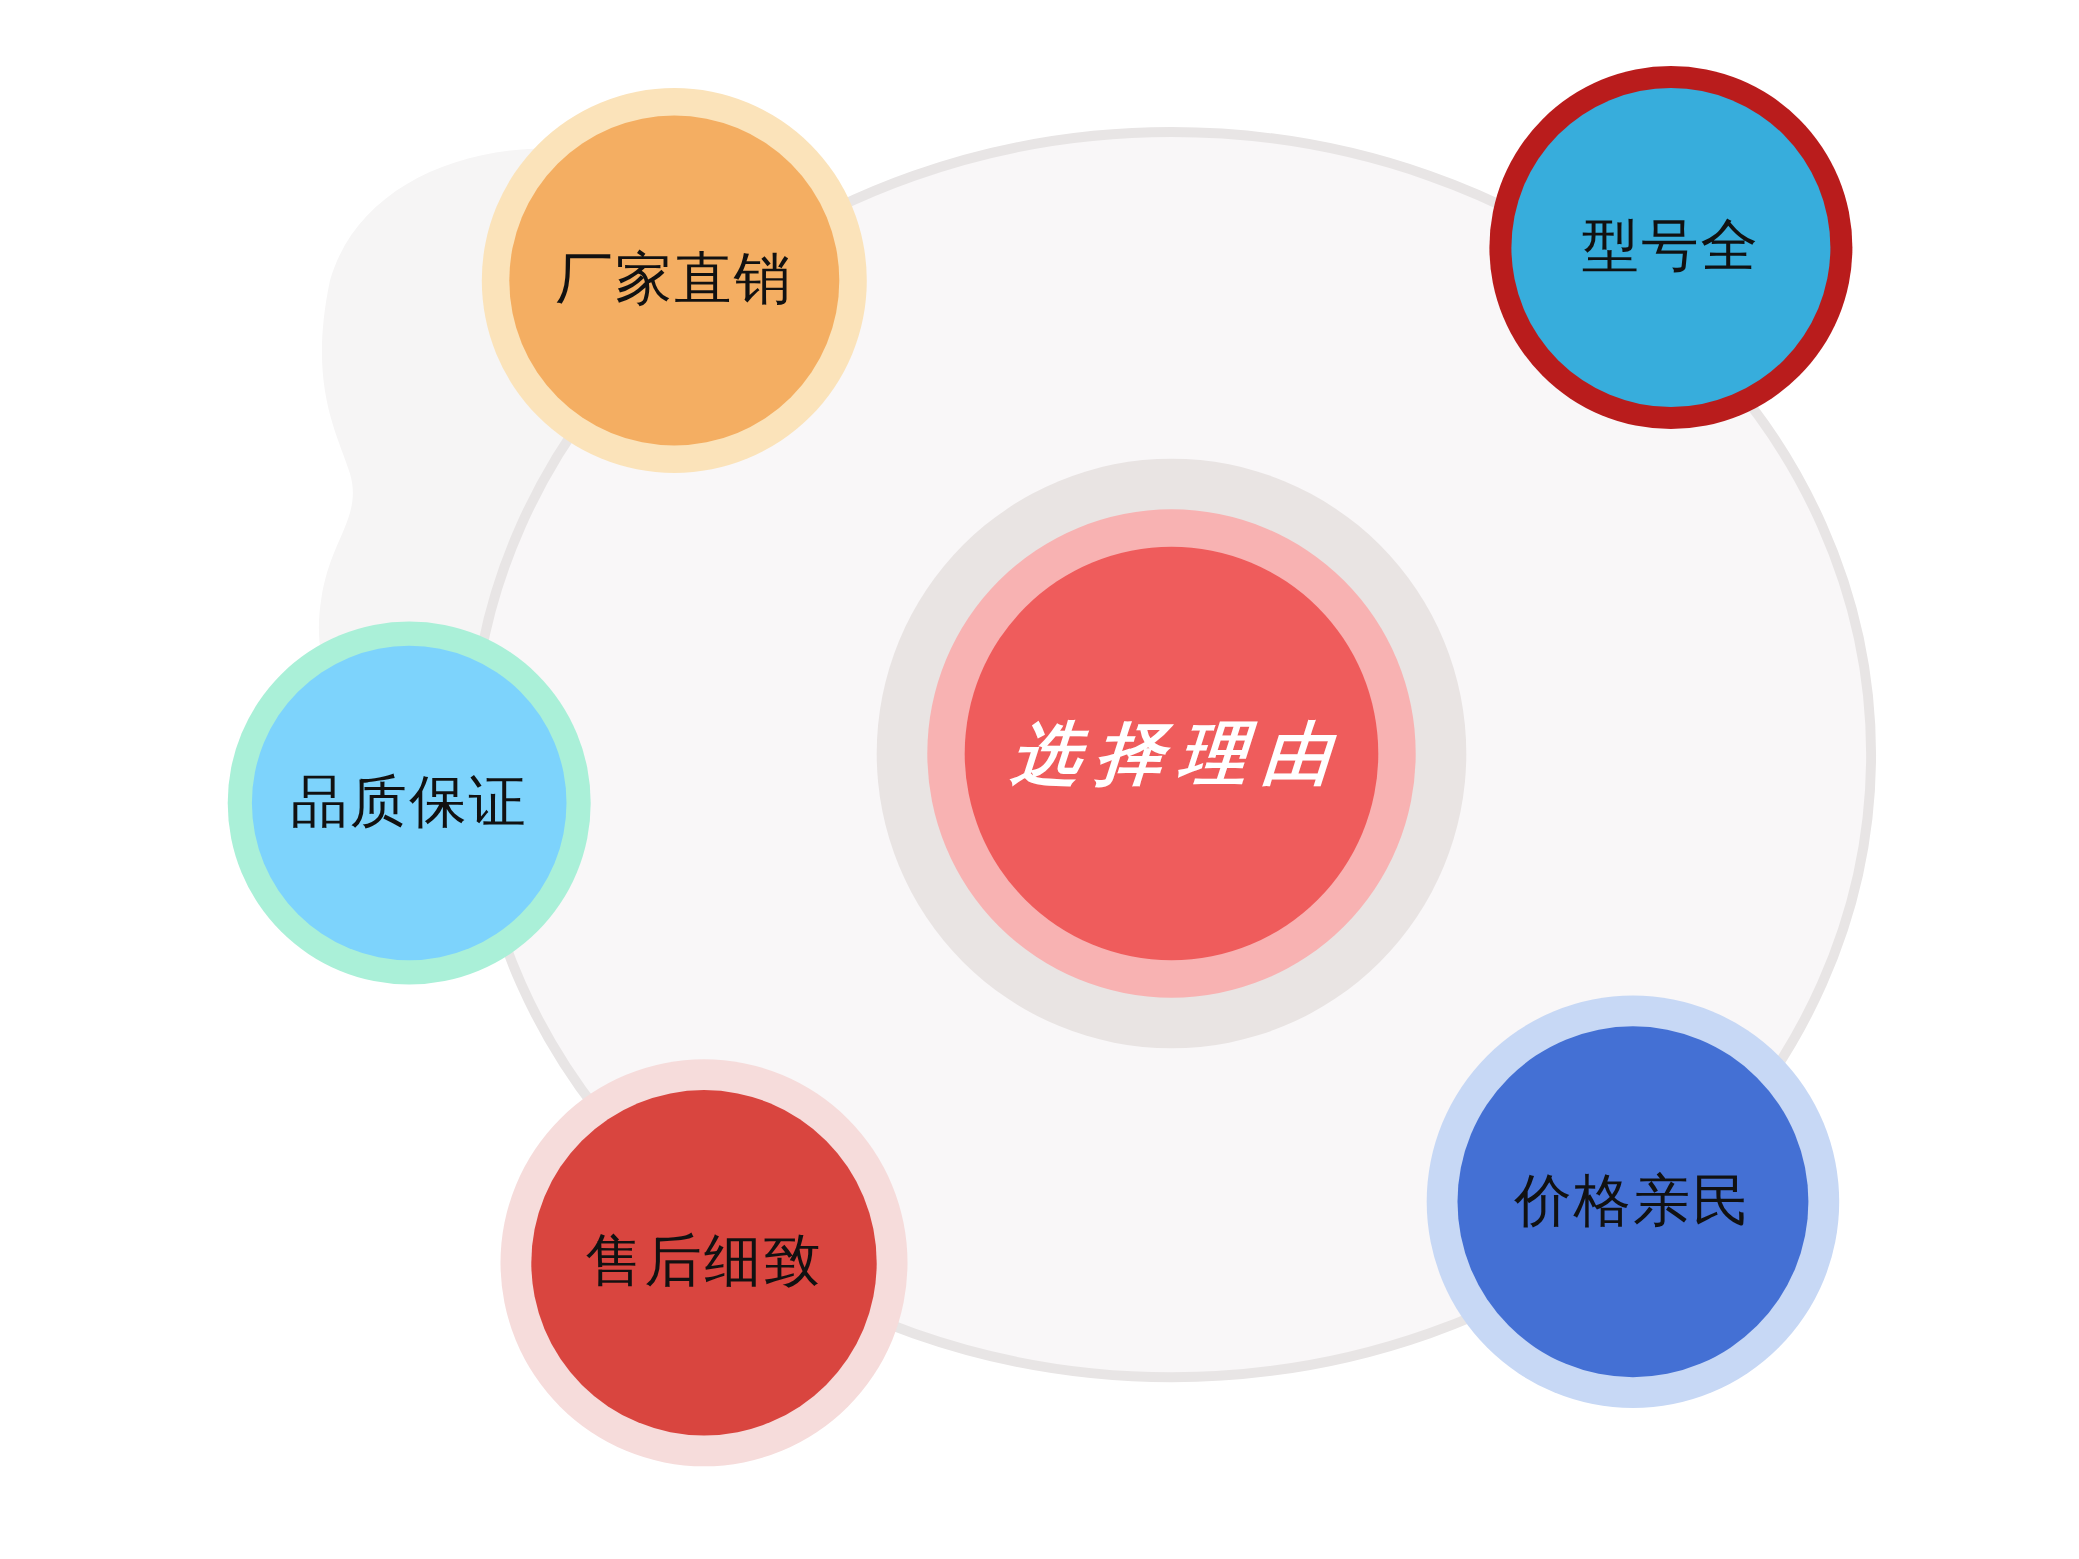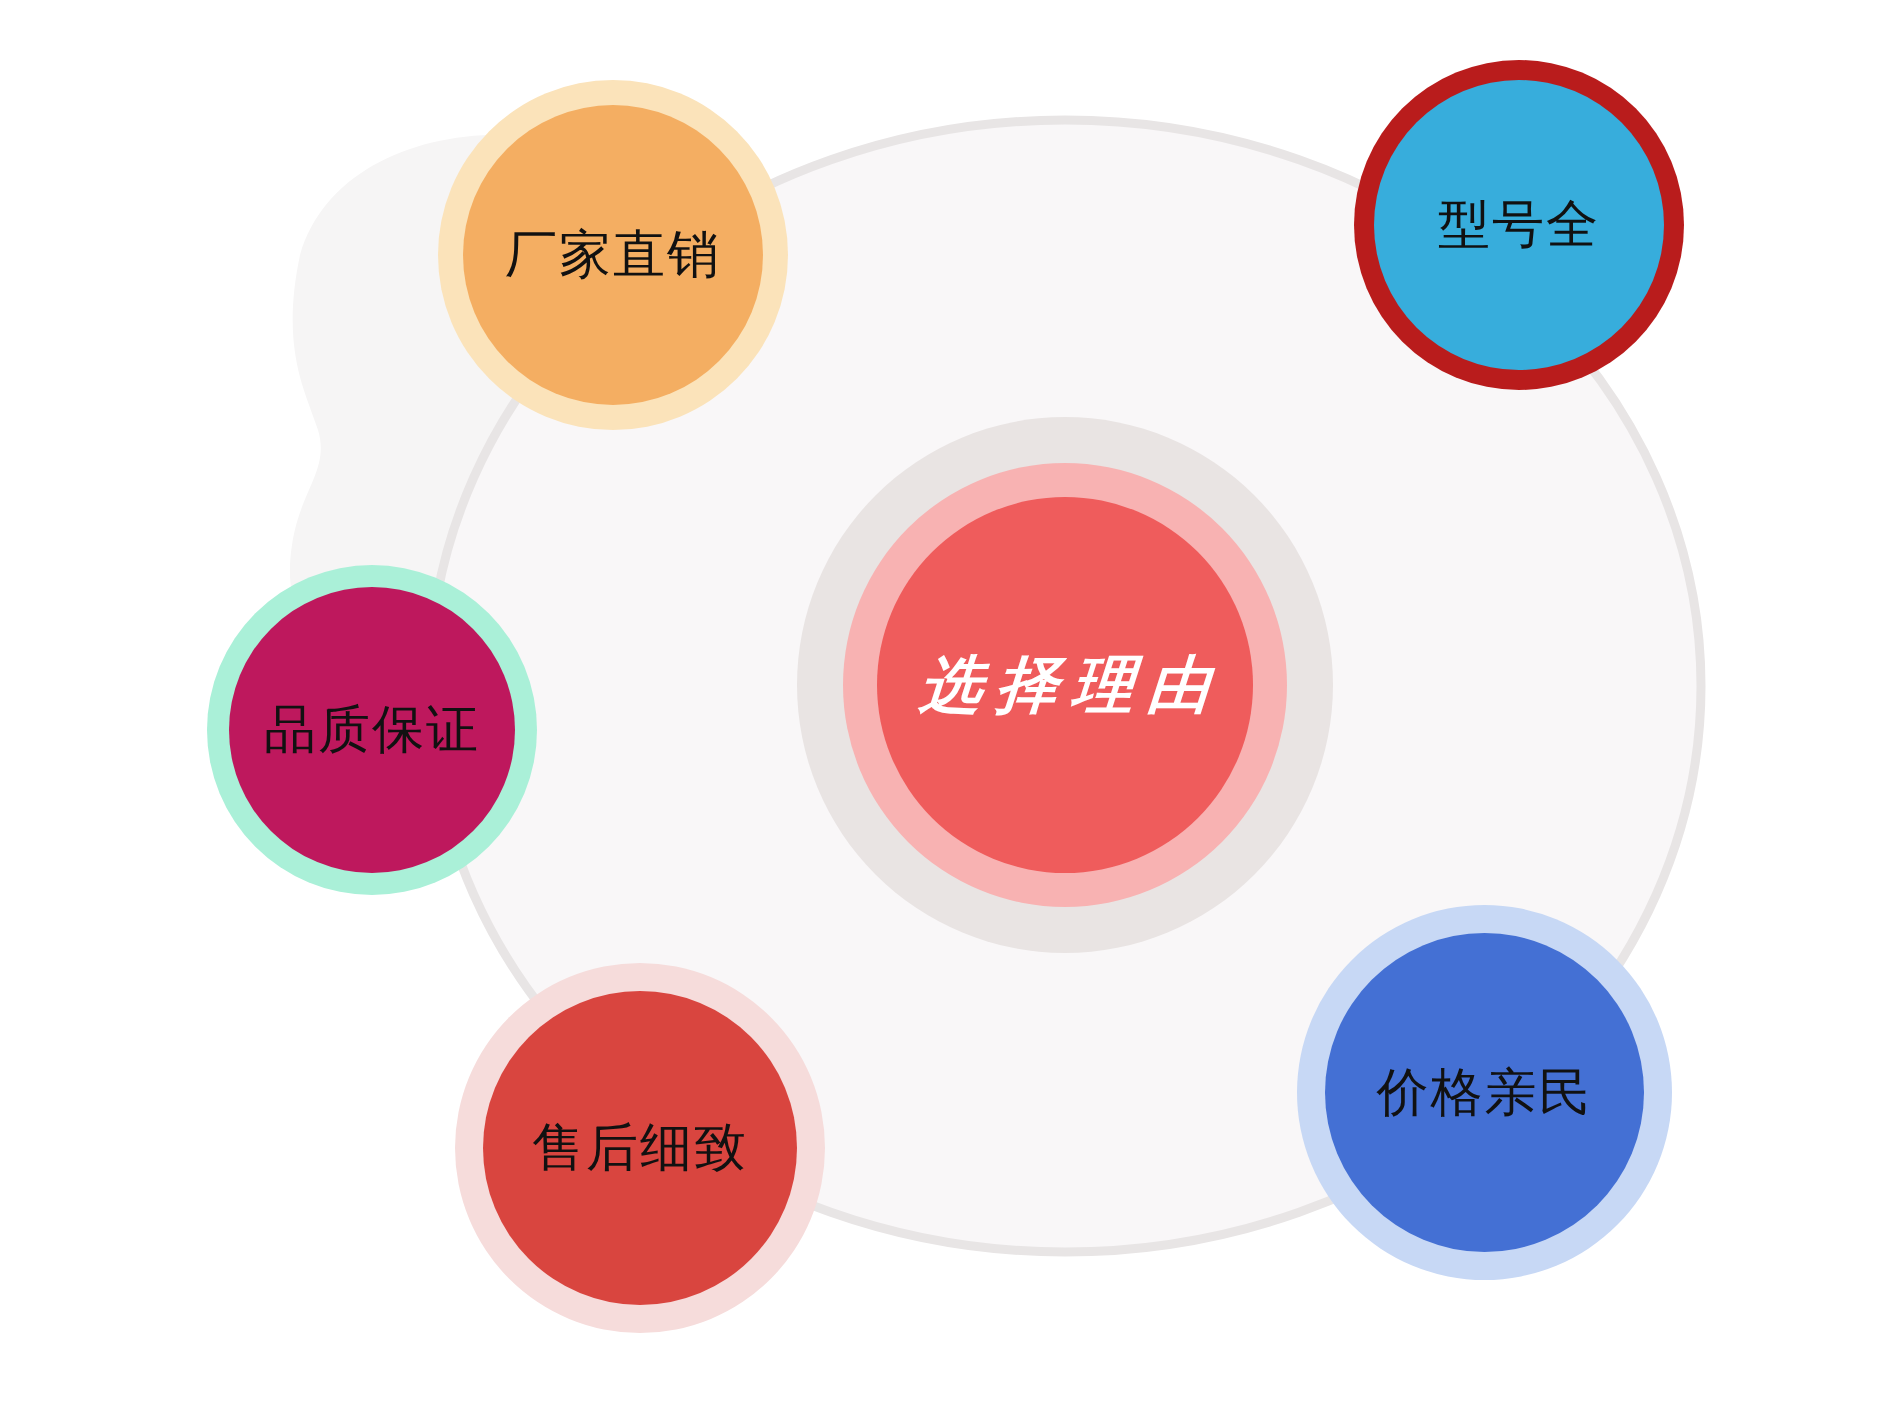--- a/index.html
+++ b/index.html
@@ -84,21 +84,21 @@
   #bub-0 .core{left:25px;top:25px;width:300px;height:300px;background:#f4ae62;}
   #bub-0 .label{font-size:52px;}
 
   
   #bub-1{left:1354px;top:60px;width:330px;height:330px;background:#b91c1c;}
   #bub-1 .core{left:20px;top:20px;width:290px;height:290px;background:#37addc;}
   #bub-1 .label{font-size:52px;}
 
   
   #bub-2{left:207px;top:565px;width:330px;height:330px;background:#aaf0d8;}
-  #bub-2 .core{left:22px;top:22px;width:286px;height:286px;background:#be185d;}
+  #bub-2 .core{left:22px;top:22px;width:286px;height:286px;background:#7dd3fc;}
   #bub-2 .label{font-size:52px;}
 
   
   #bub-3{left:455px;top:963px;width:370px;height:370px;background:#f6dcdb;}
   #bub-3 .core{left:28px;top:28px;width:314px;height:314px;background:#d9453f;justify-content:center;}
   #bub-3 .label{font-size:52px;}
 
   
   #bub-4{left:1297px;top:905px;width:375px;height:375px;background:#c7d8f5;}
   #bub-4 .core{left:28px;top:28px;width:319px;height:319px;background:#4470d4;}

